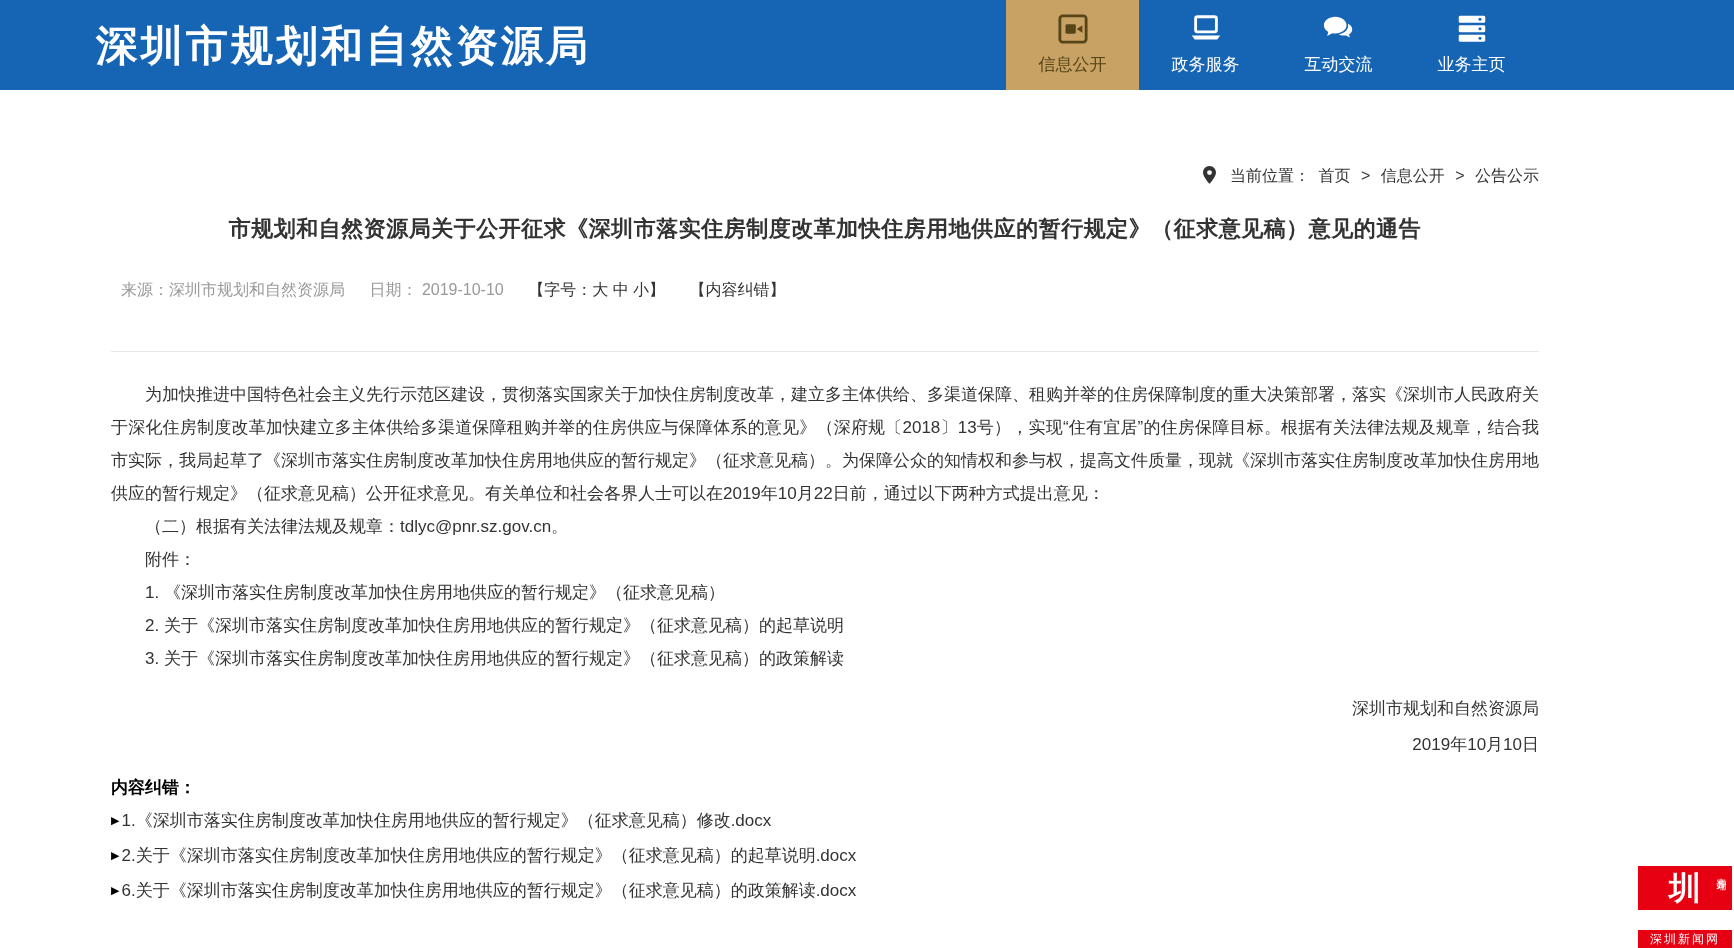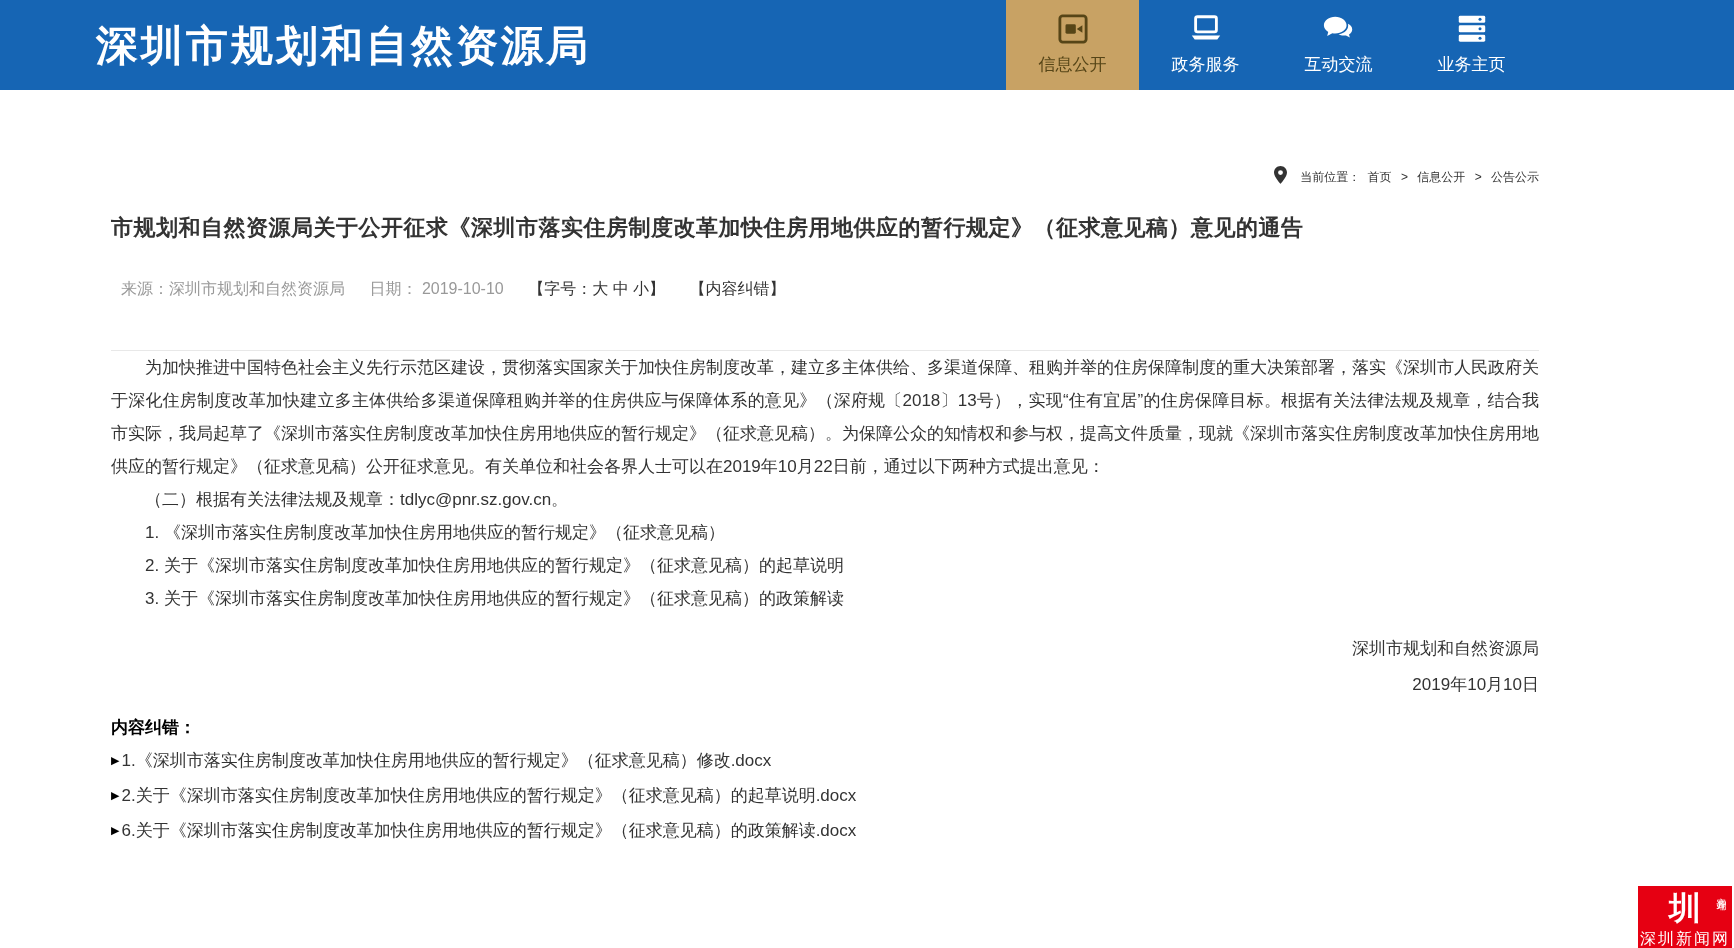--- a/index.html
+++ b/index.html
@@ -17,35 +17,35 @@
     align-items: center; justify-content: center; gap: 9px; color: #fff; cursor: pointer; }
   .nav-item.active { background: #c8a264; color: #564517; }
   .nav-item .icon { width: 36px; height: 30px; display: flex; align-items: center; justify-content: center; }
   .nav-item .icon svg { width: 34px; height: 30px; }
   .nav-label { font-size: 17px; white-space: nowrap; }
 
   
   .content { position: relative; width: 1428px; margin-left: 111px; }
 
   
-  .breadcrumb { padding-top: 76px; text-align: right; font-size: 12px; color: #333; }
+  .breadcrumb { padding-top: 76px; text-align: right; font-size: 16px; color: #333; }
   .breadcrumb .pin { display: inline-block; vertical-align: -3px; margin-right: 10px; }
   .breadcrumb a { color: #333; text-decoration: none; cursor: pointer; }
   .breadcrumb .sep { margin: 0 6px; color: #333; }
   .breadcrumb .crumb-label { margin-right: 4px; }
 
   
-  .article-title { margin-top: 26px; text-align: left; font-size: 22px;
+  .article-title { margin-top: 26px; text-align: center; font-size: 22px;
     font-weight: bold; color: #333; letter-spacing: 0.5px; }
   .article-meta { margin-top: 36px; font-size: 16px; color: #999; }
   .article-meta .meta-item { margin: 0 10px; }
   .article-meta .dark { color: #333; cursor: pointer; }
 
   
-  .article-body { margin-top: 50px; border-top: 1px solid #e8e8e8; }
+  .article-body { margin-top: 50px; border-top: 1px solid #e8e8e8; padding-top: 26px; }
   .article-body p { font-size: 17px; line-height: 33px; color: #333;
     text-indent: 2em; text-align: justify; }
   .article-body p.gap-top { margin-top: 14px; }
 
   
   .signature { margin-top: 16px; text-align: right; font-size: 17px;
     color: #333; line-height: 36px; }
 
   
   .attachments { margin-top: 10px; }
@@ -55,22 +55,22 @@
   .attachment-item .tri { display: inline-block; font-size: 11px; color: #000;
     vertical-align: 2px; margin-right: 2px; }
 
   
   .watermark { position: absolute; right: 2px; bottom: 0; width: 94px; text-align: center; }
   .wm-top { position: relative; width: 94px; height: 44px; background: #e60012; color: #fff;
     display: flex; align-items: center; justify-content: center; }
   .wm-char { font-size: 32px; font-weight: bold; line-height: 44px; }
   .wm-side { position: absolute; right: 5px; top: 4px; width: 12px; font-size: 10px;
     line-height: 12px; color: #fff; writing-mode: vertical-rl; letter-spacing: 1px; }
-  .wm-bottom { margin-top: 0; width: 94px; height: 18px; background: #e60012; color: #fff;
-    font-size: 16px; line-height: 18px; letter-spacing: 2px; }
+  .wm-bottom { margin-top: 20px; width: 94px; height: 18px; background: #e60012; color: #fff;
+    font-size: 12px; line-height: 18px; letter-spacing: 2px; }
 </style>
 </head>
 <body>
 
 <div class="header">
   <div class="site-title">深圳市规划和自然资源局</div>
 
   <div class="nav">
     <div class="nav-item active">
       <span class="icon">
@@ -137,20 +137,21 @@
   <div class="article-meta">
     <span class="meta-item">来源：深圳市规划和自然资源局</span>
     <span class="meta-item">日期： 2019-10-10</span>
     <span class="meta-item dark">【字号：大 中 小】</span>
     <span class="meta-item dark">【内容纠错】</span>
   </div>
 
   <div class="article-body">
     <p>为加快推进中国特色社会主义先行示范区建设，贯彻落实国家关于加快住房制度改革，建立多主体供给、多渠道保障、租购并举的住房保障制度的重大决策部署，落实《深圳市人民政府关于深化住房制度改革加快建立多主体供给多渠道保障租购并举的住房供应与保障体系的意见》（深府规〔2018〕13号），实现“住有宜居”的住房保障目标。根据有关法律法规及规章，结合我市实际，我局起草了《深圳市落实住房制度改革加快住房用地供应的暂行规定》（征求意见稿）。为保障公众的知情权和参与权，提高文件质量，现就《深圳市落实住房制度改革加快住房用地供应的暂行规定》（征求意见稿）公开征求意见。有关单位和社会各界人士可以在2019年10月22日前，通过以下两种方式提出意见：</p>
     <p>（二）根据有关法律法规及规章：tdlyc@pnr.sz.gov.cn。</p>
+    <p>附件：</p>
     <p>1. 《深圳市落实住房制度改革加快住房用地供应的暂行规定》（征求意见稿）</p>
     <p>2. 关于《深圳市落实住房制度改革加快住房用地供应的暂行规定》（征求意见稿）的起草说明</p>
     <p>3. 关于《深圳市落实住房制度改革加快住房用地供应的暂行规定》（征求意见稿）的政策解读</p>
   </div>
 
   <div class="signature">
     <div>深圳市规划和自然资源局</div>
     <div>2019年10月10日</div>
   </div>
 

